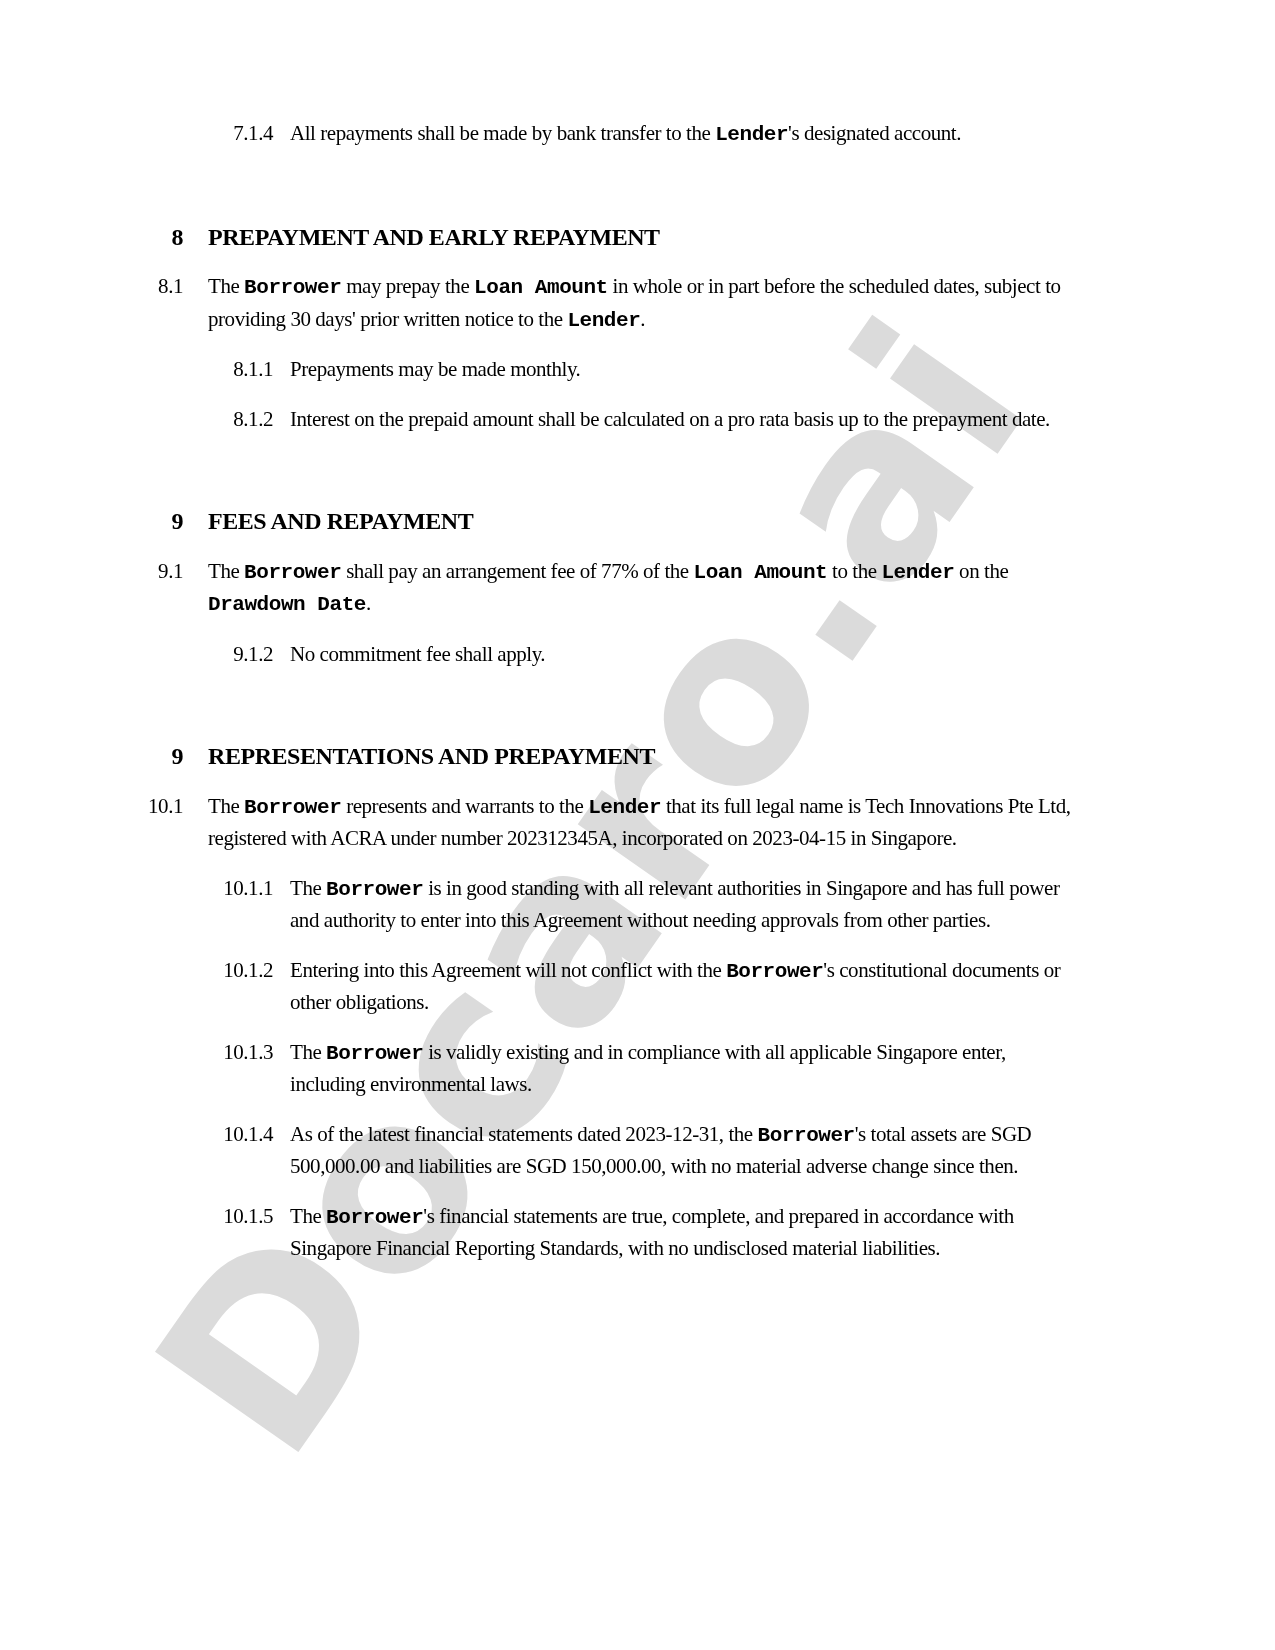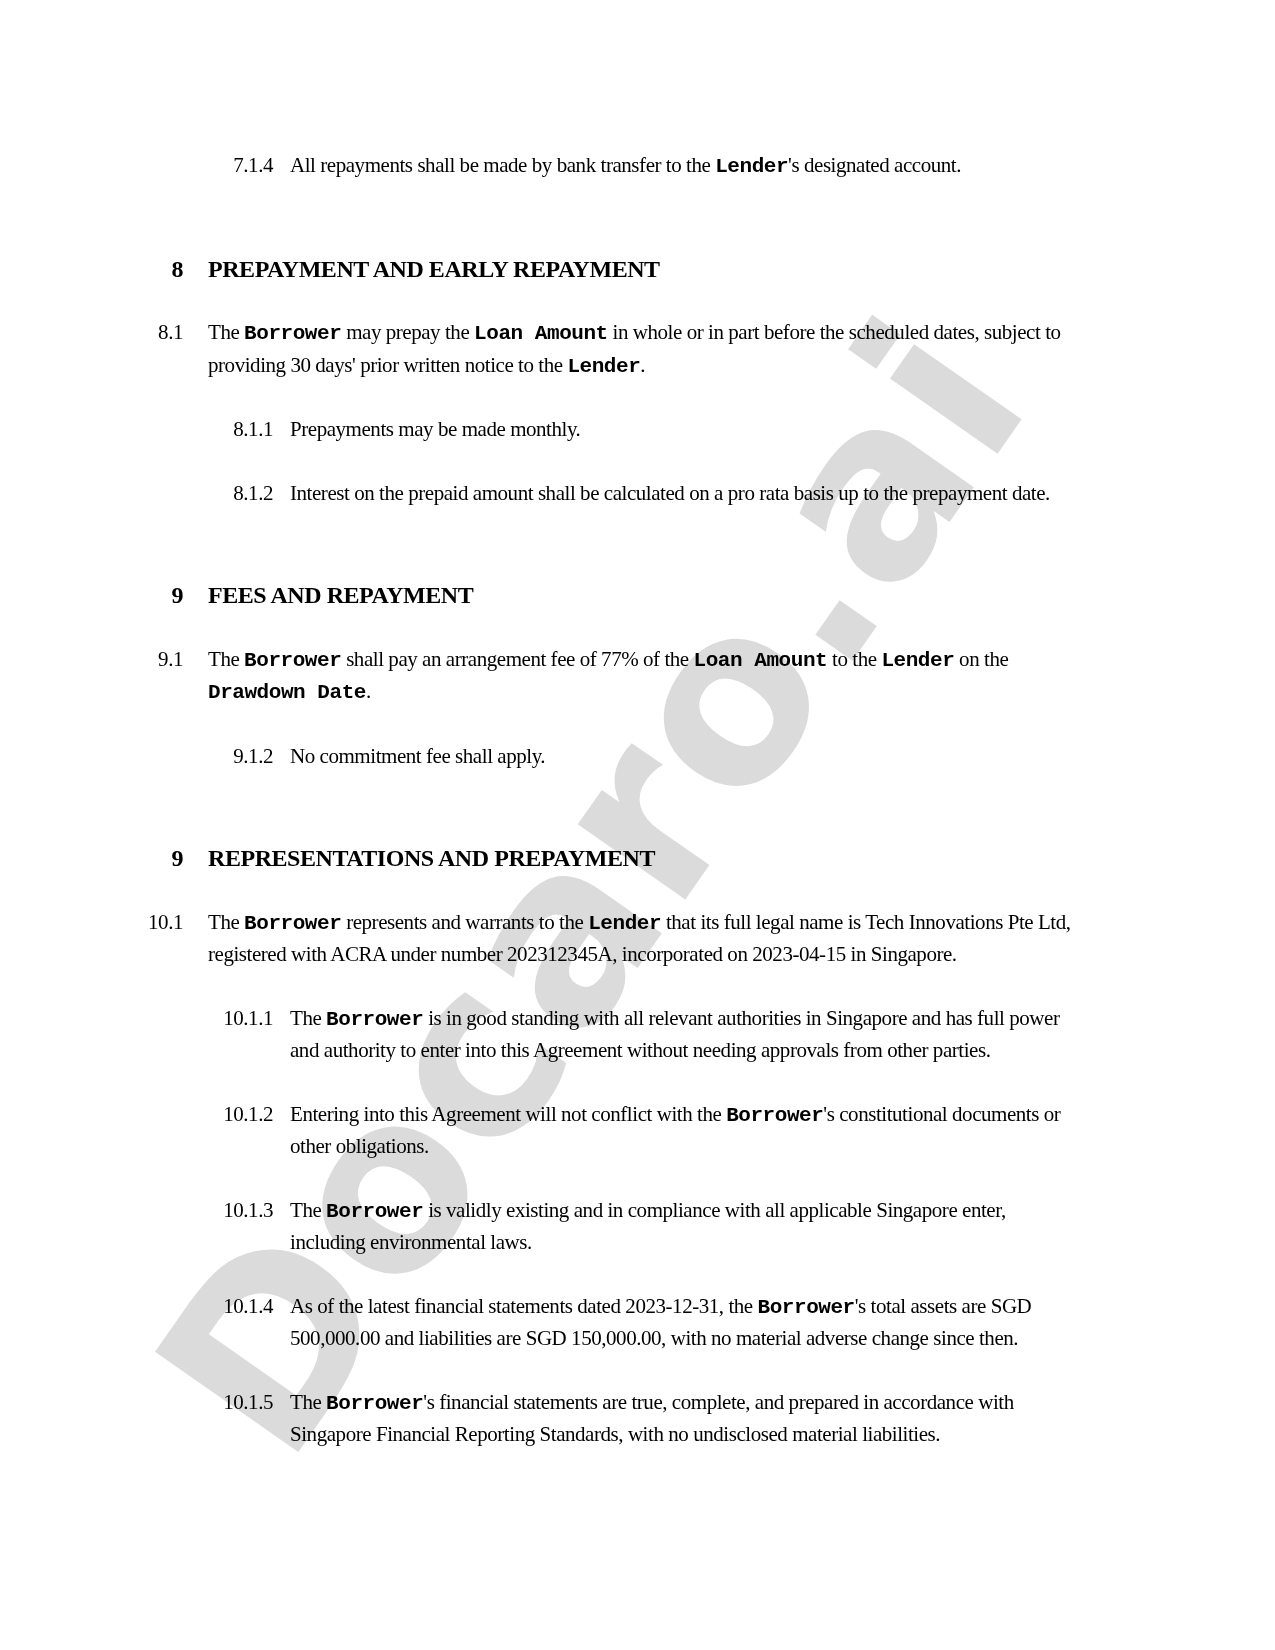--- a/index.html
+++ b/index.html
@@ -36,21 +36,20 @@
     z-index: 1;
     font-size: 21px;
     line-height: 31.5px;
     letter-spacing: -0.45px;
   }
   .block {
     display: grid;
     grid-template-columns: 38px 870px;
     column-gap: 25px;
     margin-bottom: 18px;
-    margin-top: 32px;
   }
   .block .num { text-align: right; }
   .block.heading {
     font-weight: 700;
     font-size: 24px;
     margin-top: 71px;
     margin-bottom: 18px;
   }
   .block.subclause {
     margin-left: 70px;

